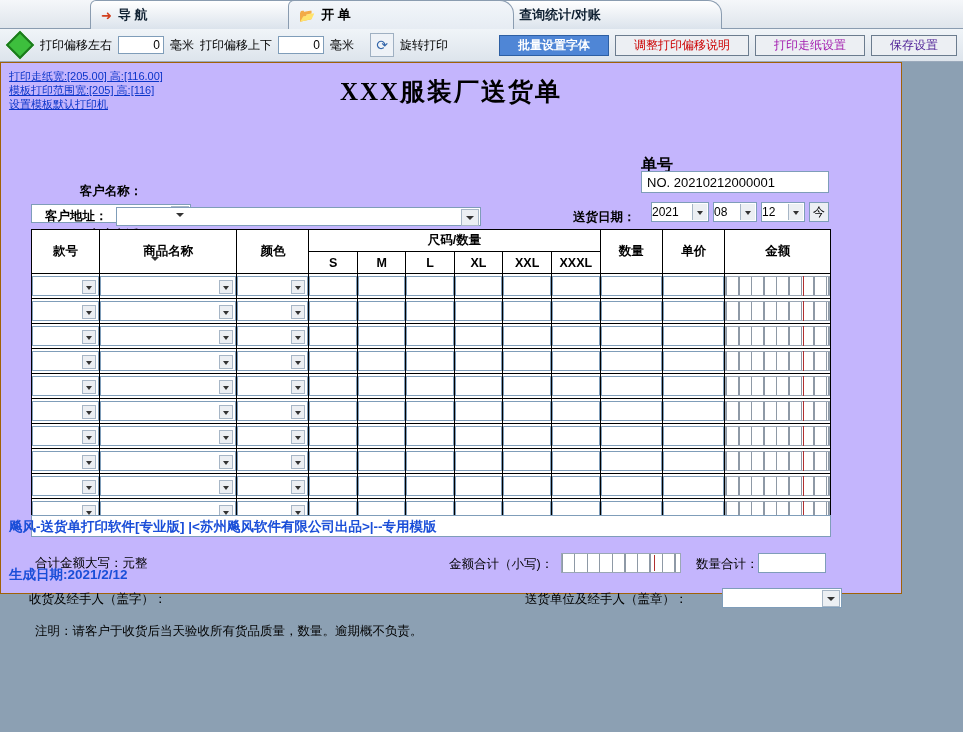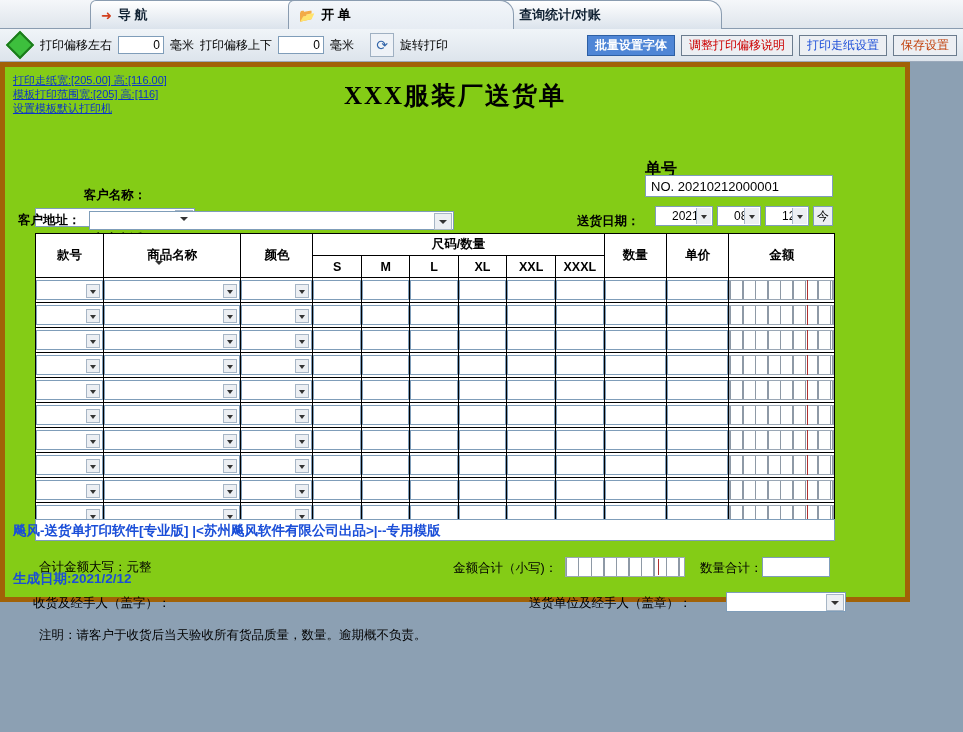--- a/index.html
+++ b/index.html
@@ -51,35 +51,35 @@
     width:16px;height:16px;background:#3dbf3d;transform:rotate(45deg);
     border:2px solid #1c7a1c;margin:0 4px;
   }
   .rot-btn{
     width:22px;height:22px;border:1px solid #9fb0c2;background:#eef2f7;
     display:flex;align-items:center;justify-content:center;color:#3366aa;font-size:14px;
     margin-left:10px;
   }
   .btn{
     height:21px;line-height:19px;border:1px solid #6b7c8e;
-    padding:0 7px;font-size:12px;box-sizing:border-box;cursor:default;
+    padding:0 18px;font-size:12px;box-sizing:border-box;cursor:default;
   }
   .btn-blue{background:#4f86d6;color:#fff;border-color:#2d5fa3;font-weight:bold;}
   .btn-plain{background:#eceff3;color:#c00;}
-  .btn-red{background:#eceff3;color:#1d4ed8;}
-  .btn-green{background:#eceff3;color:#c2410c;}
+  .btn-red{background:#eceff3;color:#a21caf;}
+  .btn-green{background:#eceff3;color:#4c1d95;}
   .spacer{flex:1;}
 
   
   .work{
     position:relative;height:672px;background:#8ca0b3;
   }
   .sheet{
     position:absolute;left:0;top:0;width:900px;height:530px;
-    background:#84cc16;border:5px solid #a16207;
+    background:#c4b5fd;border:1px solid #a16207;
   }
   .hdr-links{position:absolute;left:8px;top:6px;font-size:11px;line-height:14px;}
   .hdr-links a{color:#0b35c9;text-decoration:underline;display:block;}
   .title{
     position:absolute;left:300px;top:12px;width:300px;text-align:center;
     font-family:Liberation Serif, serif;
     font-size:25px;font-weight:bold;letter-spacing:2px;
   }
   .lbl{font-size:12.5px;font-weight:bold;}
   .fld{border:1px solid #7f9db9;background:#fff;height:19px;box-sizing:border-box;position:relative;}
@@ -87,29 +87,29 @@
     content:"";position:absolute;right:1px;top:1px;width:16px;height:15px;
     background:#eceff3;border:1px solid #a7b6c6;
   }
   .fld.combo::before{
     content:"";position:absolute;right:6px;top:8px;
     border-left:4px solid transparent;border-right:4px solid transparent;
     border-top:4px solid #333;z-index:2;
   }
   
   .row-cust{position:absolute;left:30px;top:120px;display:flex;align-items:center;gap:4px;flex-direction:column;}
-  .row-addr{position:absolute;left:13px;top:144px;display:flex;align-items:center;gap:8px;}
+  .row-addr{position:absolute;left:44px;top:144px;display:flex;align-items:center;gap:8px;}
 
   .order-no-lbl{position:absolute;left:640px;top:92px;font-weight:bold;font-size:16px;}
   .order-no{position:absolute;left:640px;top:108px;width:188px;height:22px;
     border:1px solid #7f9db9;background:#fff;font-size:13px;line-height:22px;padding-left:5px;box-sizing:border-box;}
   .date-lbl{position:absolute;left:572px;top:146px;font-weight:bold;font-size:12.5px;}
   .date-row{position:absolute;left:650px;top:139px;display:flex;gap:4px;align-items:center;}
   .date-box{height:20px;border:1px solid #7f9db9;background:#fff;font-size:12px;line-height:18px;
-    padding-left:16px;box-sizing:border-box;position:relative;}
+    padding-left:0;box-sizing:border-box;position:relative;}
   .date-box::after{
     content:"";position:absolute;right:1px;top:1px;bottom:1px;width:14px;background:#eceff3;border-left:1px solid #a7b6c6;}
   .date-box::before{
     content:"";position:absolute;right:5px;top:8px;z-index:2;
     border-left:3px solid transparent;border-right:3px solid transparent;border-top:4px solid #333;}
   .today-btn{width:20px;height:20px;border:1px solid #7f9db9;background:#eceff3;font-size:12px;
     text-align:center;line-height:18px;box-sizing:border-box;}
 
   
   table.grid{

